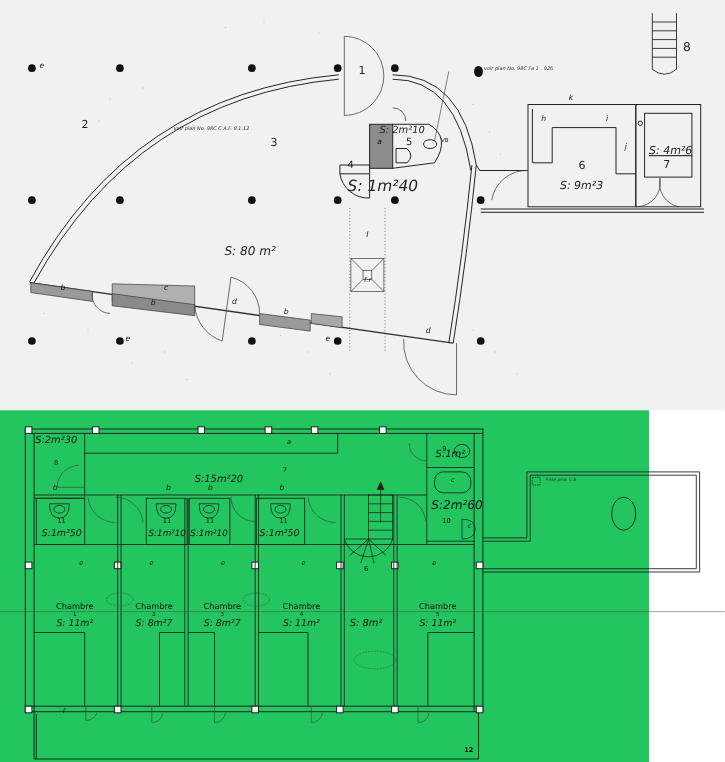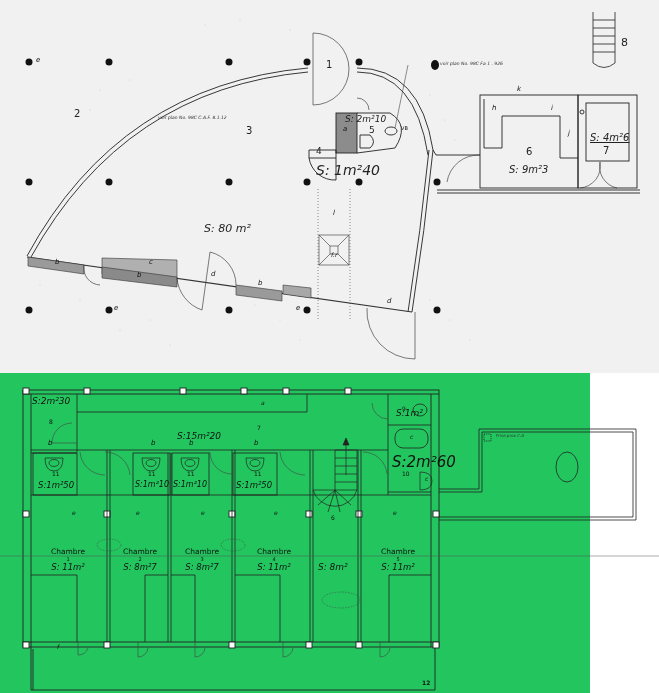--- a/index.html
+++ b/index.html
@@ -300,21 +300,21 @@
     <polyline points="439,492 482,492 482,432 633,432 633,517 439,517"></polyline>
     <ellipse cx="567" cy="467" rx="11" ry="15"></ellipse>
     <rect x="484" y="434" width="7" height="7" stroke-dasharray="1.2,1"></rect>
   </g>
 </svg>
 
   <div>
     <span style="position:absolute;left:32px;top:23px;font-size:9px;font-style:italic;color:#111;">S:2m²30</span>
     <span style="position:absolute;left:177px;top:46px;font-size:9px;font-style:italic;color:#111;margin-top:12px;">S:15m²20</span>
     <span style="position:absolute;left:396px;top:35px;font-size:9px;font-style:italic;color:#111;">S:1m²</span>
-    <span style="position:absolute;left:392px;top:80px;font-size:15px;font-style:italic;color:#111;">S:2m²60</span>
+    <span style="position:absolute;left:392px;top:80px;font-size:11px;font-style:italic;color:#111;">S:2m²60</span>
     <span style="position:absolute;left:38px;top:107px;font-size:8.5px;font-style:italic;color:#111;">S:1m²50</span>
     <span style="position:absolute;left:135px;top:107px;font-size:8px;font-style:italic;color:#111;">S:1m²10</span>
     <span style="position:absolute;left:173px;top:107px;font-size:8px;font-style:italic;color:#111;">S:1m²10</span>
     <span style="position:absolute;left:236px;top:107px;font-size:8.5px;font-style:italic;color:#111;">S:1m²50</span>
     <span style="position:absolute;left:318px;top:189px;font-size:9px;font-style:italic;color:#111;">S: 8m²</span>
 
     <span style="position:absolute;left:257px;top:51px;font-size:6px;color:#111;">7</span>
     <span style="position:absolute;left:49px;top:45px;font-size:6px;color:#111;">8</span>
     <span style="position:absolute;left:402px;top:32px;font-size:6px;color:#111;">9</span>
     <span style="position:absolute;left:402px;top:97px;font-size:6px;color:#111;">10</span>

